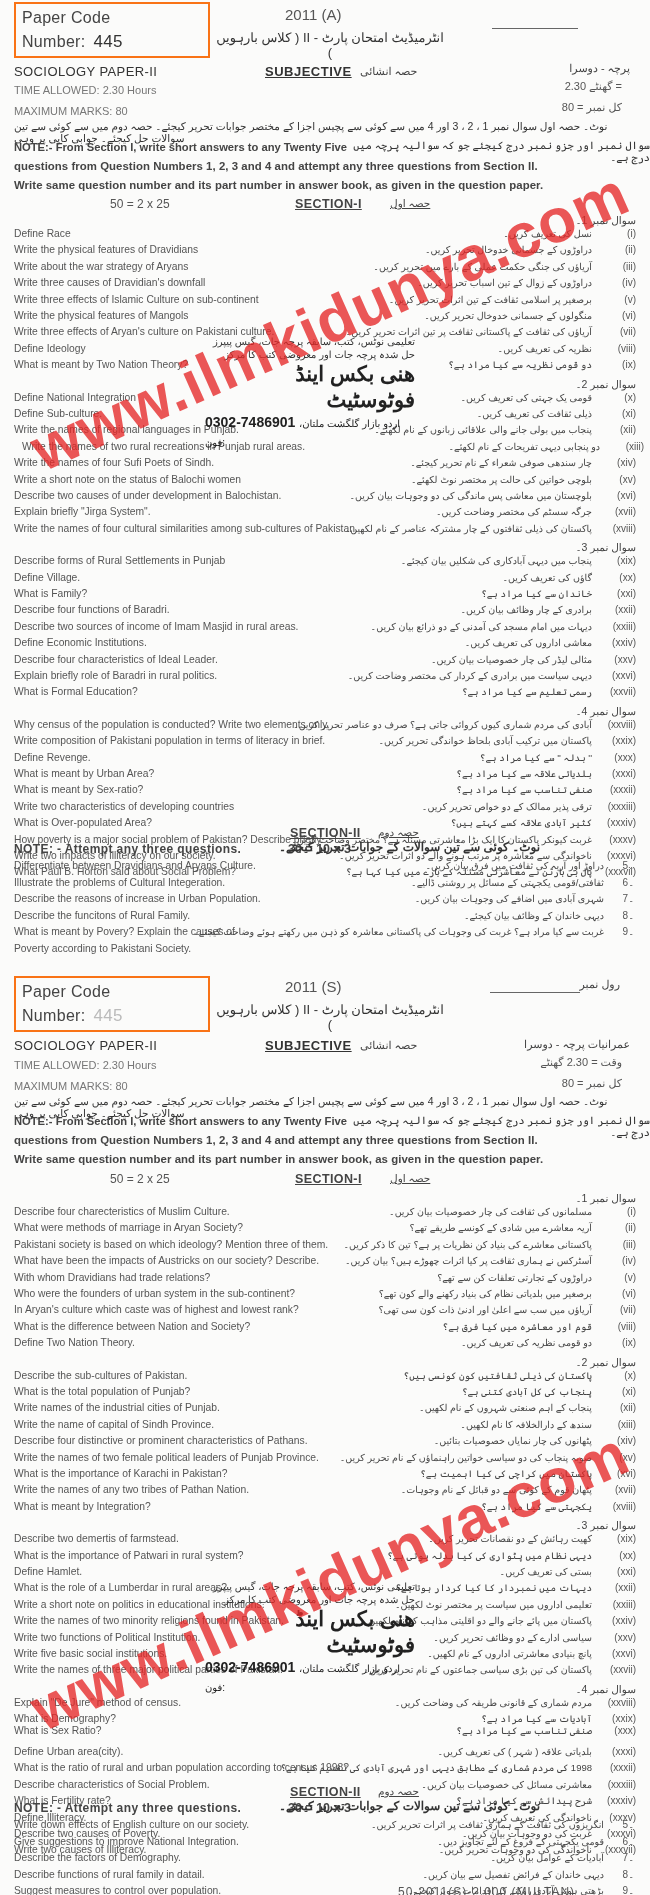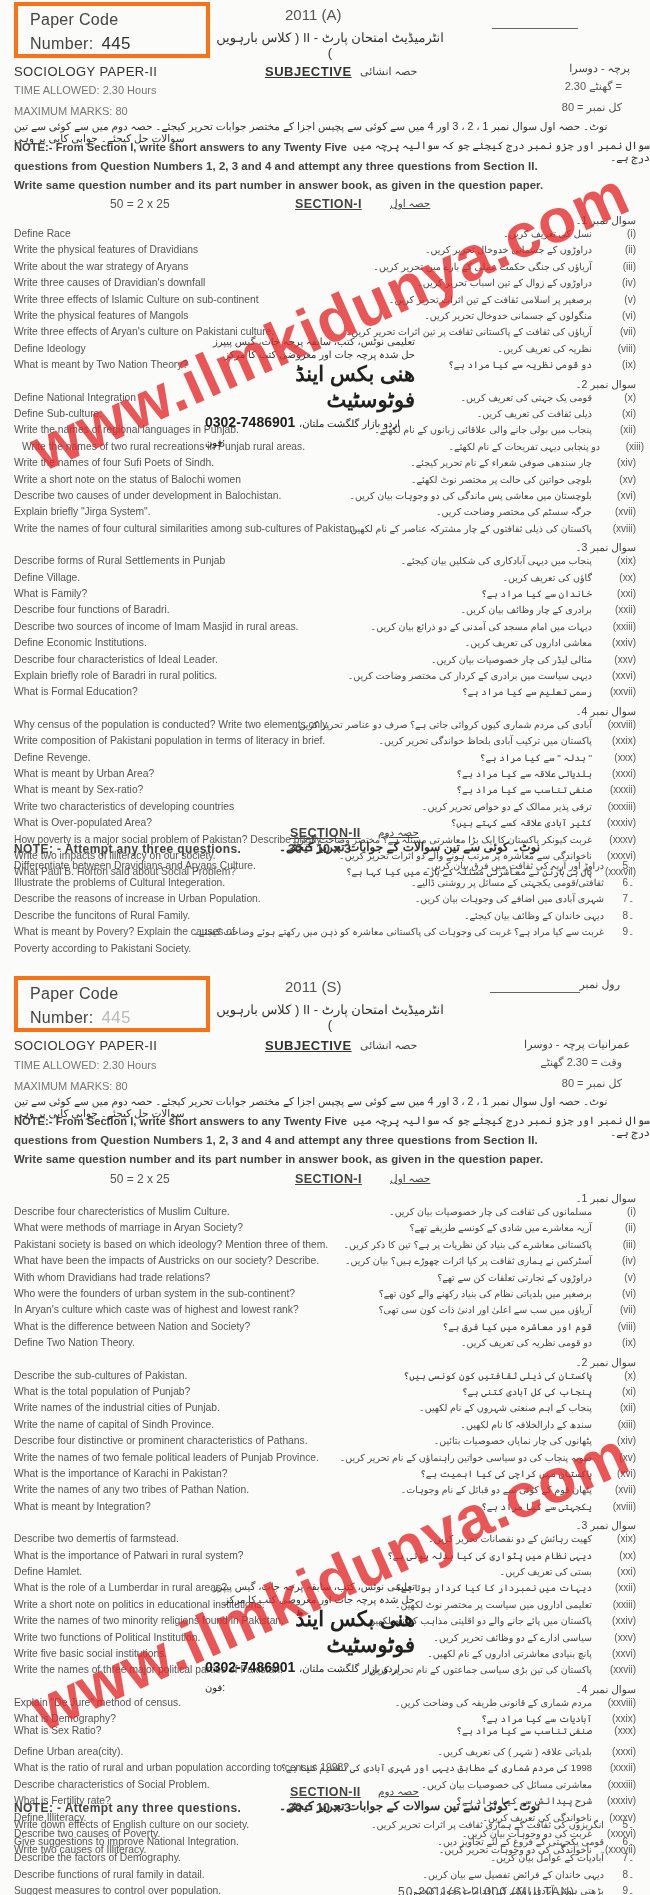--- a/index.html
+++ b/index.html
@@ -2,21 +2,21 @@
 <html><head>
 <meta charset="utf-8">
 <style>
   * { box-sizing: border-box; margin: 0; padding: 0; }
   html, body { width: 650px; height: 1895px; background: #fbfbfa; overflow: hidden; }
   body { font-family: "Liberation Sans", sans-serif; color: #3a3a3a; position: relative; }
   .paper { position: absolute; left: 0; width: 650px; }
   .paper-a { top: 0; height: 960px; }
   .paper-s { top: 960px; height: 935px; }
 
-  .code-box { position: absolute; left: 14px; width: 196px; height: 56px; border: 4px solid #f97316; padding: 2px 12px; }
+  .code-box { position: absolute; left: 14px; width: 196px; height: 56px; border: 2px solid #f97316; padding: 2px 6px; }
   .code-box .l1 { font-size: 16px; color: #444; line-height: 24px; letter-spacing: 0.3px; }
   .code-box .l2 { font-size: 16px; color: #444; line-height: 24px; letter-spacing: 0.3px; }
   .code-box .num { font-size: 17px; margin-left: 8px; color: #333; }
 
   .year { position: absolute; left: 285px; font-size: 15px; color: #555; }
   .urdu-title { position: absolute; left: 215px; font-size: 13px; color: #333; direction: rtl; width: 230px; text-align: center; }
   .roll-line { position: absolute; left: 492px; width: 86px; border-bottom: 1px solid #666; }
   .roll-label { position: absolute; right: 30px; font-size: 11px; direction: rtl; color: #444; }
 
   .subject { position: absolute; left: 14px; font-size: 13px; color: #333; letter-spacing: 0.4px; }

